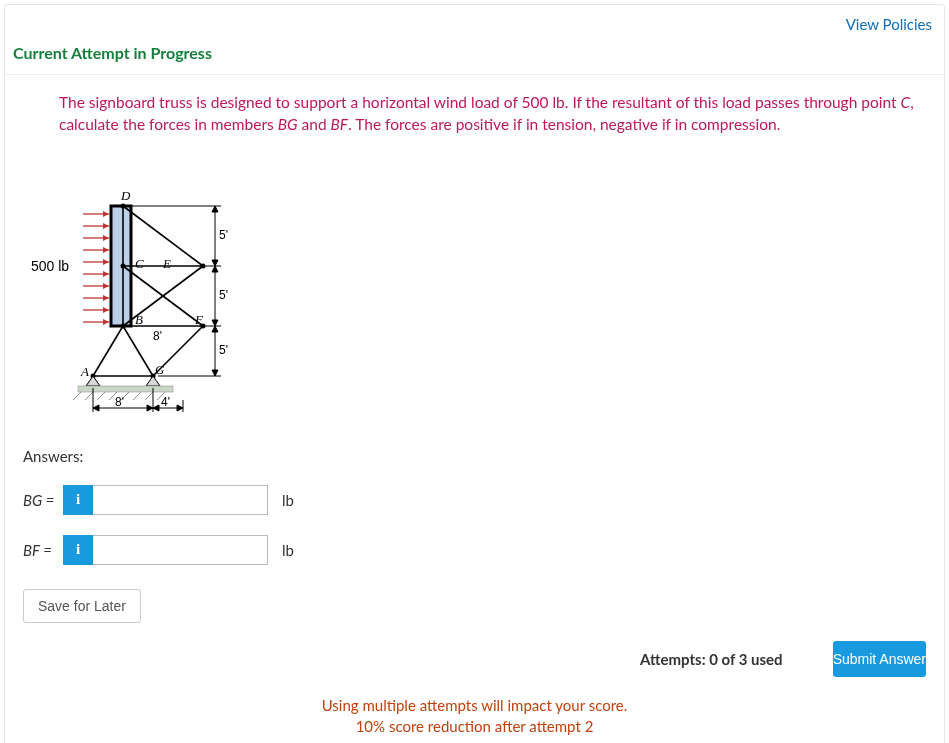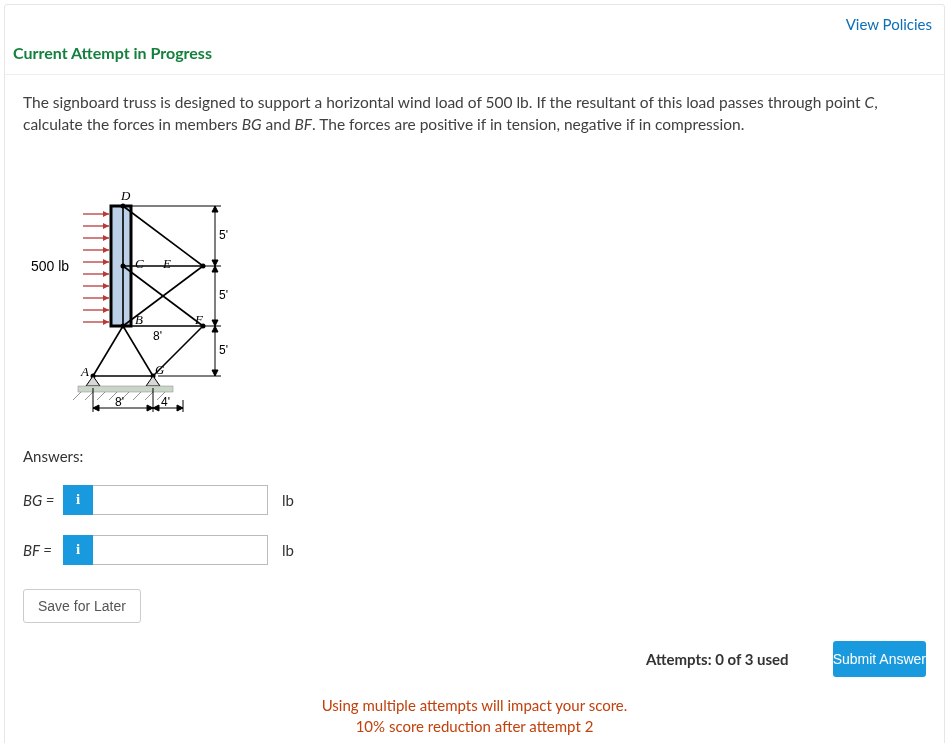--- a/index.html
+++ b/index.html
@@ -30,22 +30,23 @@
     font-weight: 700;
     font-size: 16px;
     color: #15803d;
     border-bottom: 1px solid #eee;
   }
   .question-body {
     padding: 16px 18px 0 18px;
   }
   .prompt {
     font-size: 15.5px;
-    color: #404040;
+    color: #be185d;
     line-height: 1.45;
+    margin-left: 36px;
   }
   .prompt i { font-style: italic; }
   .figure-wrap {
     margin: 20px 0 10px 0;
   }
   .answers-label {
     margin-top: 28px;
     font-size: 15px;
     color: #333;
   }
@@ -98,21 +99,21 @@
     padding: 8px 14px;
     font-size: 14px;
     border-radius: 3px;
     cursor: pointer;
   }
   .footer-row {
     display: flex;
     justify-content: flex-end;
     align-items: center;
     padding: 18px 18px 0 18px;
-    gap: 4px;
+    gap: 10px;
   }
   .attempts-text {
     font-weight: 700;
     font-size: 15px;
     color: #333;
   }
   .submit-btn {
     background: #1a9ade;
     color: #fff;
     border: none;

